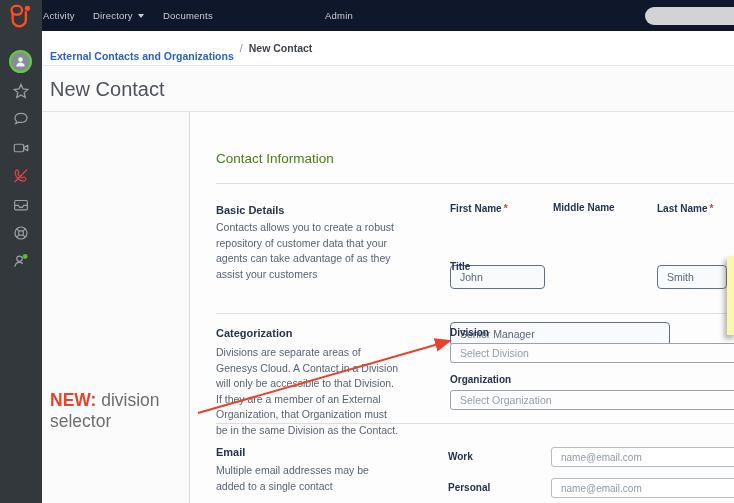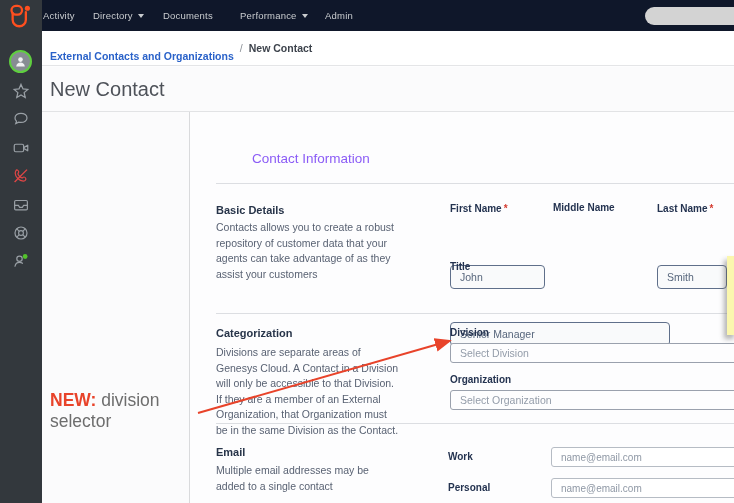--- a/index.html
+++ b/index.html
@@ -31,21 +31,21 @@
   .crumb-current { color:#3d434c; }
   .title-bar { position:absolute; left:42px; top:67px; width:692px; height:45px; background:#fbfbfc;
                border-bottom:1px solid #e2e3e5; display:flex; align-items:center; padding-left:8px; z-index:10; }
   .page-title { font-size:20px; font-weight:400; color:#4e5259; }
 
   
   .left-panel { position:absolute; left:42px; top:112px; width:148px; height:391px; background:#fbfbfc;
                 border-right:1px solid #d9dadc; z-index:1; }
   .content { position:absolute; left:191px; top:112px; width:543px; height:391px; background:#fdfdfe; }
 
-  .section-heading { position:absolute; font-size:13.5px; color:#8b5cf6;margin-left:36px; }
+  .section-heading { position:absolute; font-size:13.5px; color:#4d7c0f; }
   .divider { position:absolute; height:1px; background:#dcdee2; }
   .group-heading { position:absolute; font-size:11px; font-weight:700; color:#273449;text-align:right; }
   .group-desc { position:absolute; font-size:10.5px; line-height:15.5px; color:#596273; }
 
   .field-label { position:absolute; font-size:10px; font-weight:700; color:#243350; white-space:nowrap; }
   .req { color:#d43b30; margin-left:2px; }
   .tb { position:absolute; border:1px solid #5f6f8a; border-radius:4px; background:#f9fafb;
         font-family:"Liberation Sans",sans-serif; font-size:10.5px; color:#57667c; padding:0 9px; outline:none;margin-top:45px; }
   .tb-light { position:absolute; border:1px solid #9aa1ad; border-radius:3px; background:#fdfdfe;
         font-family:"Liberation Sans",sans-serif; font-size:10.5px; color:#57667c; padding:0 9px; outline:none; }
@@ -71,24 +71,20 @@
     <div class="nav-item" style="left:43px">
       <span>Activity</span>
     </div>
     <div class="nav-item" style="left:93px">
       <span>Directory</span>
       <span class="caret"></span>
     </div>
     <div class="nav-item" style="left:163px">
       <span>Documents</span>
     </div>
-    <div class="nav-item" style="left:240px">
-      <span>Performance</span>
-      <span class="caret"></span>
-    </div>
     <div class="nav-item" style="left:325px">
       <span>Admin</span>
     </div>
     <input class="search-pill" value="" style="">
   </div>
 
   <div class="sidebar">
     <div class="logo">
       <svg width="23" height="27" viewBox="0 0 24 28">
         <rect x="2.6" y="3" width="11" height="9" rx="4.5" fill="none" stroke="#ff4f1f" stroke-width="2.4"></rect>

